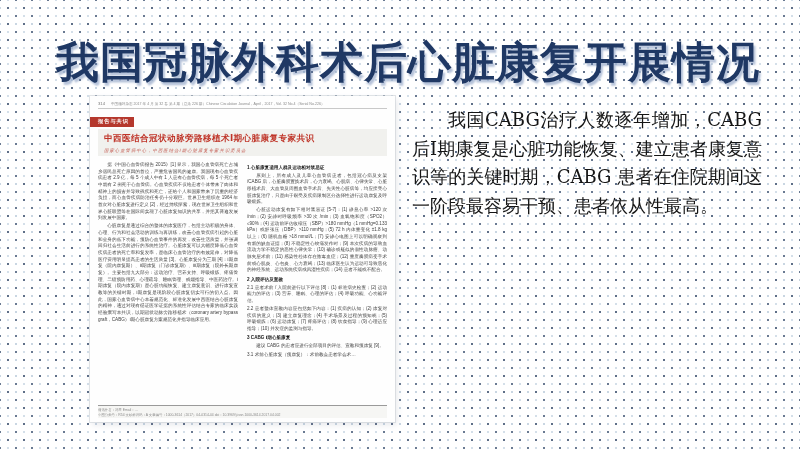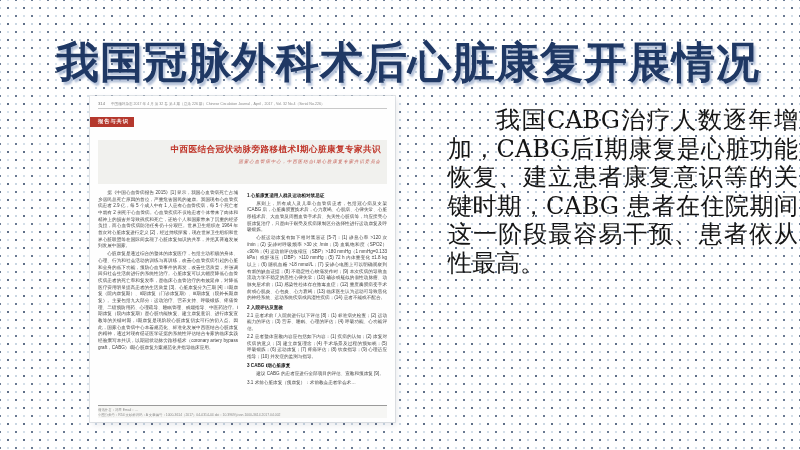--- a/index.html
+++ b/index.html
@@ -37,21 +37,21 @@
     font-size:3.6px;color:#8a8a8a;white-space:nowrap;overflow:hidden;
   }
   .paper-header .pageno{font-size:4.2px;color:#777;}
   .paper-tag{
     display:inline-block;margin:6px 0 0 0;
     background:#b5382d;color:#ffffff;
     font-size:5.2px;font-weight:bold;letter-spacing:1px;
     padding:1.5px 5px 1.5px 8px;
   }
   .paper-titleband{
-    margin:13px 8px 0 8px;background:#f1f1ee;padding:4px 6px 20px 6px;text-align:right;
+    margin:2px 8px 0 8px;background:#f1f1ee;padding:4px 6px 3px 6px;
   }
   .paper-title{
     font-size:8.6px;font-weight:bold;color:#bf3428;letter-spacing:0.4px;
     margin:0;white-space:nowrap;overflow:hidden;
   }
   .paper-authors{
     font-size:4.4px;color:#c2574d;font-style:italic;
     margin:3px 0 0 0;letter-spacing:1px;white-space:nowrap;overflow:hidden;
   }
   .paper-cols{
@@ -64,23 +64,23 @@
   .paper-col p.noindent{text-indent:0;}
   .paper-footer{
     position:absolute;left:8px;right:8px;bottom:4px;
     border-top:1px solid #9a9a9a;padding-top:2px;
     font-size:3.4px;line-height:1.5;color:#8a8a8a;
     background:#f6f6f4;
   }
   .paper-footer p{margin:0;white-space:nowrap;overflow:hidden;}
   
   .body-text{
-    position:absolute;left:448px;top:106px;width:350px;
+    position:absolute;left:412px;top:106px;width:350px;
     font-family:"DejaVu Serif","Liberation Serif",serif;
-    font-size:24px;line-height:28.5px;color:#151515;
+    font-size:18px;line-height:28.5px;color:#151515;
     text-align:justify;
   }
   .body-text p{margin:0 0 13px 0;text-indent:2em;}
 </style>
 </head>
 <body>
 
 <div class="stage">
 
   <div class="slide-title">我国冠脉外科术后心脏康复开展情况</div>

